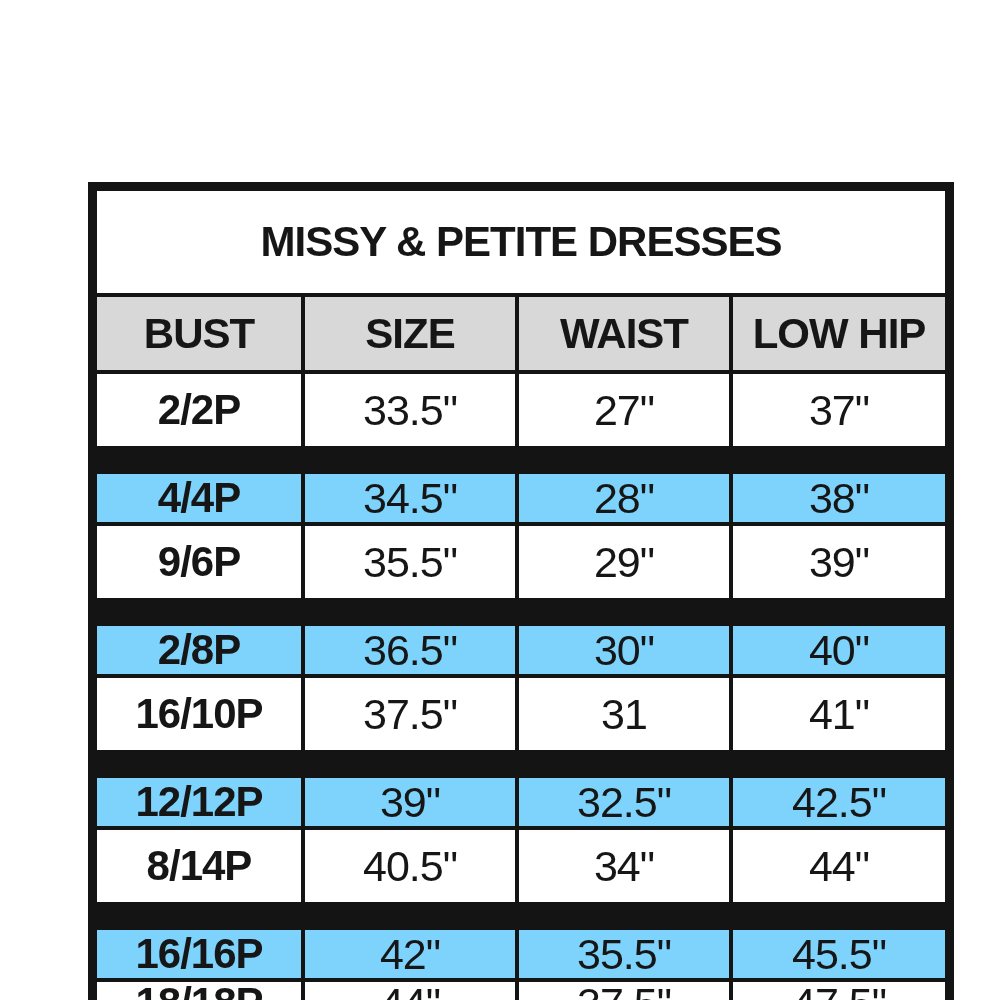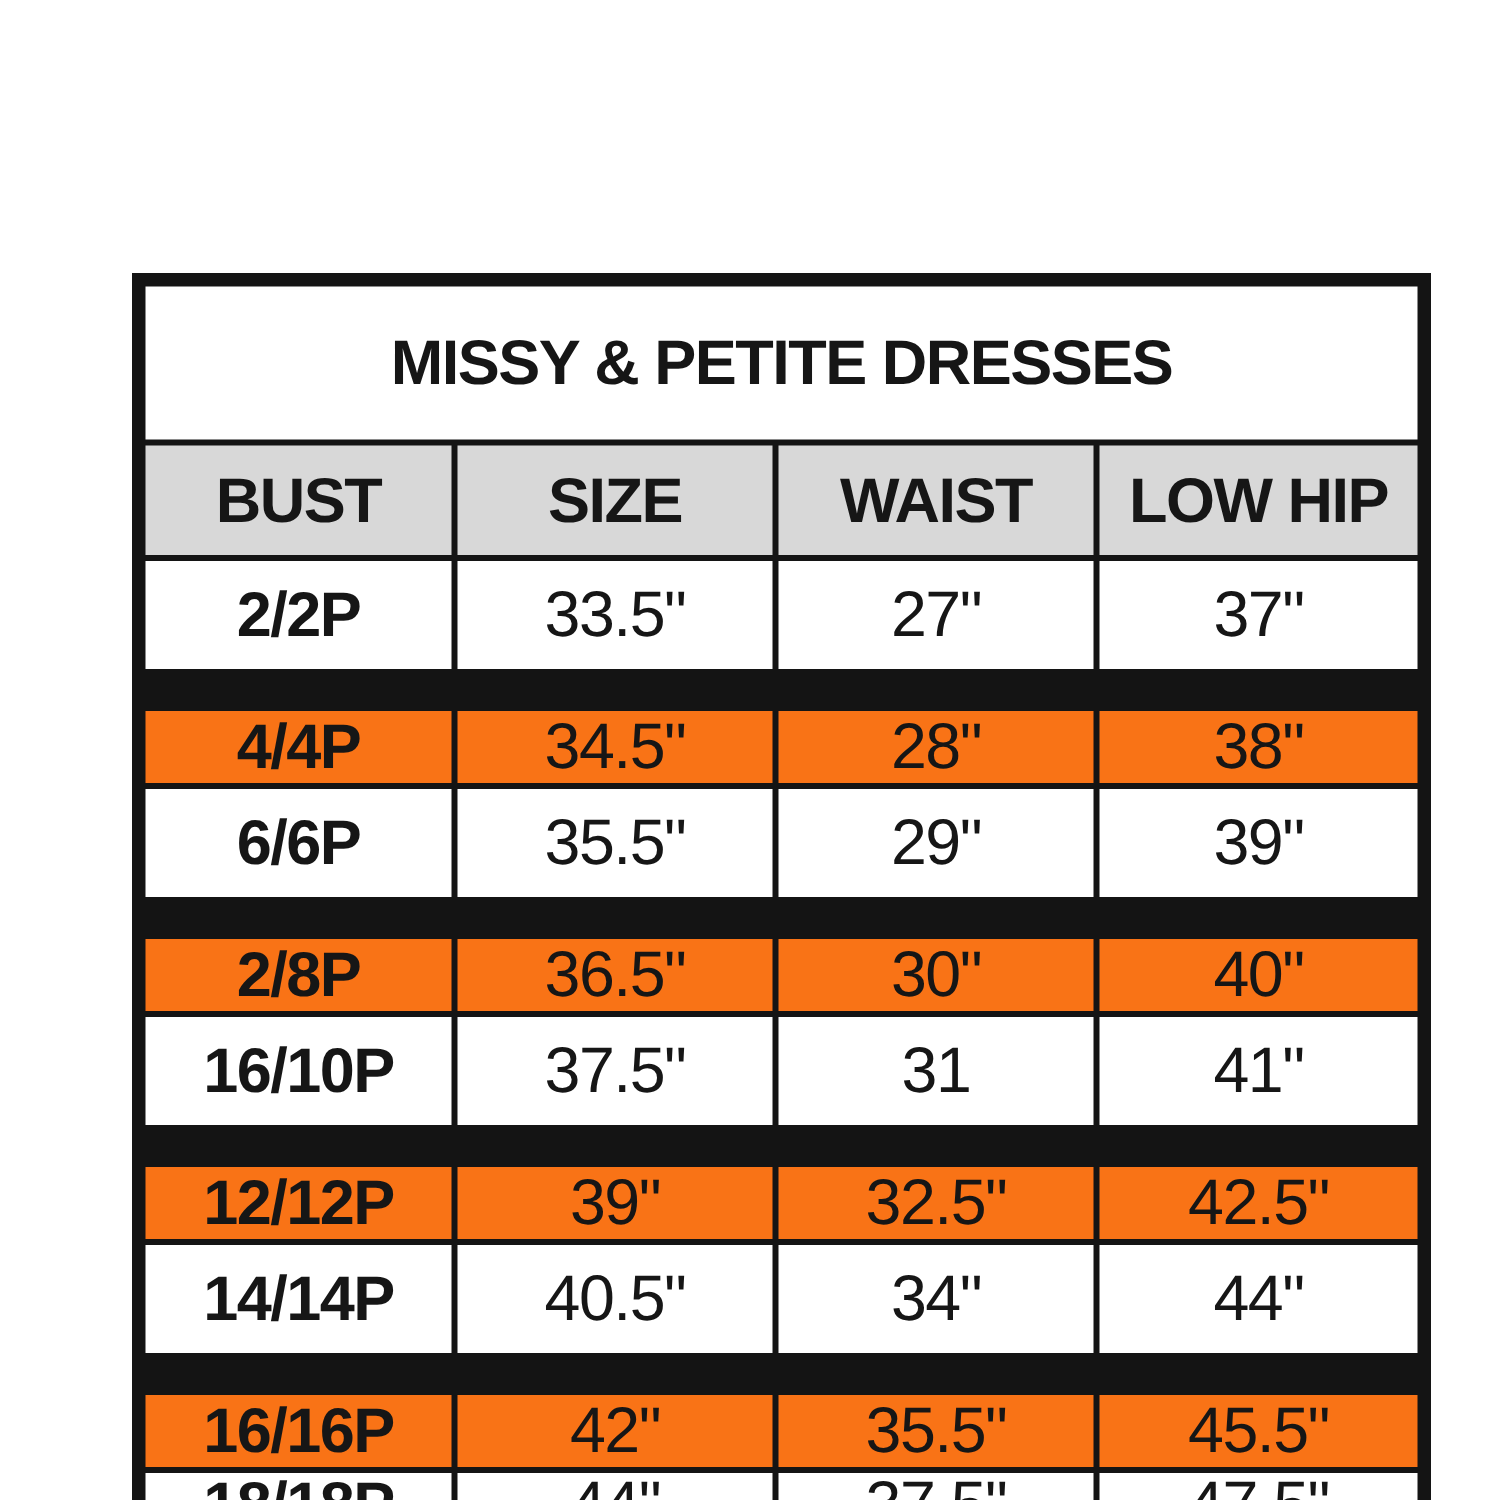--- a/index.html
+++ b/index.html
@@ -51,21 +51,21 @@
   }
   .size-cell {
     font-size: 42px;
     font-weight: bold;
     text-align: center;
   }
   .val-cell {
     font-size: 43px;
     font-weight: normal;
   }
-  .shaded .cell { background: #f97316; margin-top: 24px; }
+  .shaded .cell { background: #7dd3fc; margin-top: 24px; }
   
   .row { display: contents; }
   .row.shaded { }
   
   .row-last .cell {
     align-items: flex-start;
     line-height: 1;
     padding-top: 0;
   }
 </style>
@@ -92,21 +92,21 @@
     </div>
 
     <div class="row shaded">
       <div class="cell size-cell">4/4P</div>
       <div class="cell val-cell">34.5"</div>
       <div class="cell val-cell">28"</div>
       <div class="cell val-cell">38"</div>
     </div>
 
     <div class="row">
-      <div class="cell size-cell">6/6P</div>
+      <div class="cell size-cell">9/6P</div>
       <div class="cell val-cell">35.5"</div>
       <div class="cell val-cell">29"</div>
       <div class="cell val-cell">39"</div>
     </div>
 
     <div class="row shaded">
       <div class="cell size-cell">2/8P</div>
       <div class="cell val-cell">36.5"</div>
       <div class="cell val-cell">30"</div>
       <div class="cell val-cell">40"</div>
@@ -120,21 +120,21 @@
     </div>
 
     <div class="row shaded">
       <div class="cell size-cell">12/12P</div>
       <div class="cell val-cell">39"</div>
       <div class="cell val-cell">32.5"</div>
       <div class="cell val-cell">42.5"</div>
     </div>
 
     <div class="row">
-      <div class="cell size-cell">14/14P</div>
+      <div class="cell size-cell">8/14P</div>
       <div class="cell val-cell">40.5"</div>
       <div class="cell val-cell">34"</div>
       <div class="cell val-cell">44"</div>
     </div>
 
     <div class="row shaded">
       <div class="cell size-cell">16/16P</div>
       <div class="cell val-cell">42"</div>
       <div class="cell val-cell">35.5"</div>
       <div class="cell val-cell">45.5"</div>

